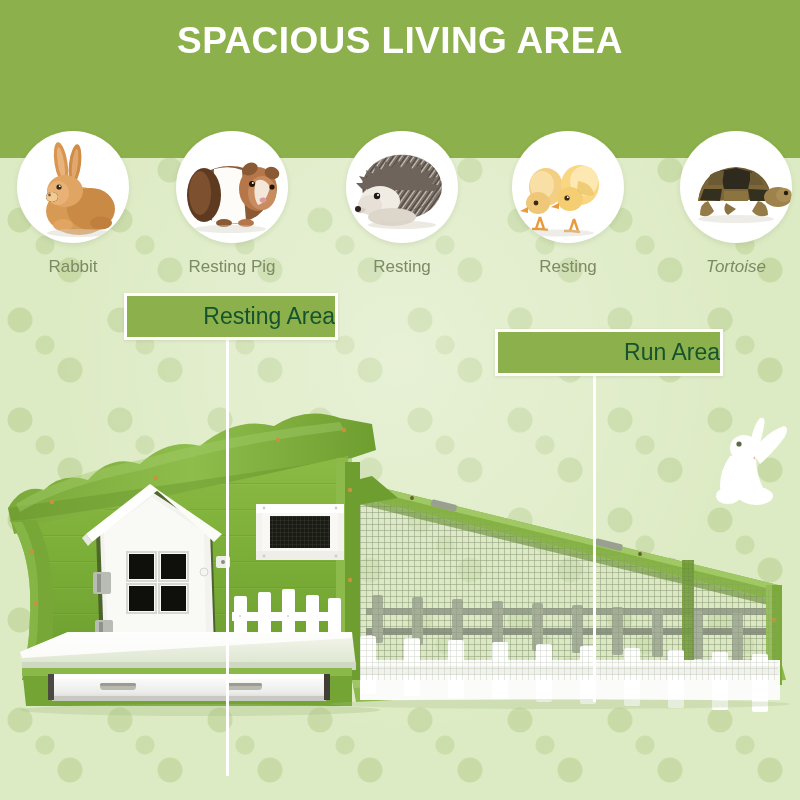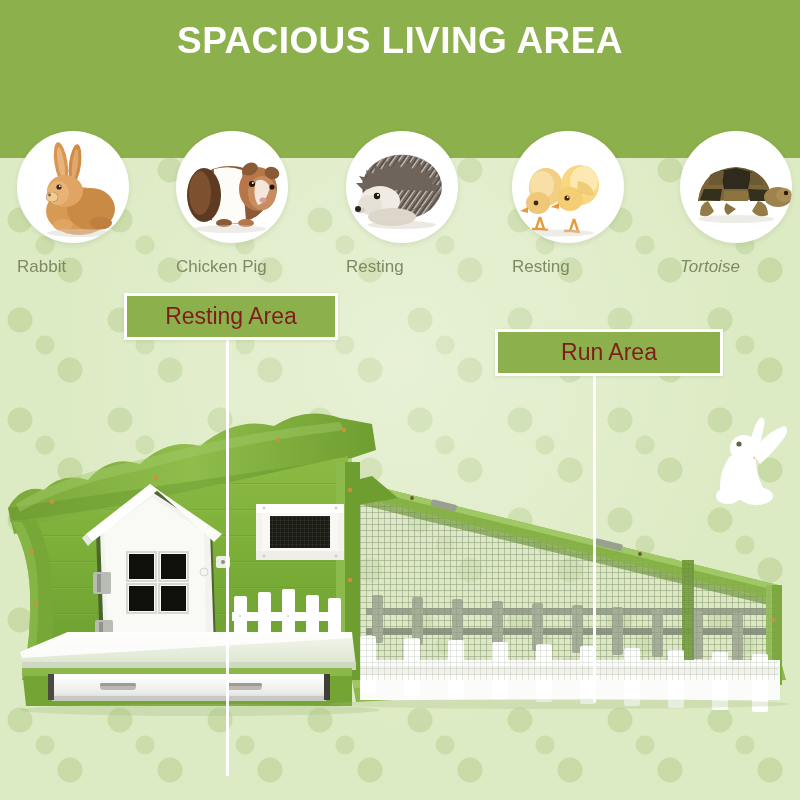--- a/index.html
+++ b/index.html
@@ -53,44 +53,44 @@
   }
   .subtitle {
     position: absolute; left: 0; top: 70px; width: 800px;
     text-align: center;
     color: #ffffff;
     font-size: 24px; font-weight: normal;
   }
 
   
   .pets { position: absolute; left: 0; top: 0; width: 800px; height: 280px; z-index: 6; }
-  .pet { position: absolute; width: 112px; text-align: left; }
+  .pet { position: absolute; width: 112px; text-align: center; }
   .pet .bubble {
     position: relative;
     width: 112px; height: 112px; border-radius: 50%;
     background: #ffffff;
     box-shadow: 0 2px 5px rgba(80,100,50,0.13);
     overflow: hidden;
   }
   .pet .label {
     margin-top: 14px;
     font-size: 17px;
     color: #7d8a63;
     white-space: nowrap;
   }
   .pet-art { position:absolute; left:0; top:0; width:112px; height:112px; }
 
   
   .callout {
     position: absolute;
     background: #8cb04b;
     border: 3px solid #ffffff;
-    color: #7f1d1d;
+    color: #14532d;
     font-size: 23px;
-    display: flex; align-items: center; justify-content: center;
+    display: flex; align-items: center; justify-content: flex-end;
     z-index: 7;
     box-shadow: 0 1px 3px rgba(70,90,40,.12);
   }
   .leader {
     position: absolute;
     width: 3px;
     background: #ffffff;
     z-index: 5;
   }
 
@@ -174,21 +174,21 @@
             <circle cx="92" cy="50" r="2.6" fill="#241408"></circle>
 
             <ellipse cx="83" cy="63" rx="3.4" ry="2.6" fill="#d99a9a"></ellipse>
 
             <ellipse cx="44" cy="86" rx="8" ry="4" fill="#8a5a34"></ellipse>
             <ellipse cx="66" cy="86" rx="8" ry="4" fill="#b5774a"></ellipse>
             <ellipse cx="50" cy="92" rx="36" ry="4" fill="#d9d4c8" opacity=".45"></ellipse>
           </g>
         </svg>
       </div>
-      <div class="label">Chicken Pig</div>
+      <div class="label">Resting Pig</div>
     </div>
 
     <div class="pet" style="left:346px; top:131px;">
       <div class="bubble">
         <svg class="pet-art" viewBox="0 0 112 112">
           <defs>
             <pattern id="spines" width="5" height="5" patternUnits="userSpaceOnUse" patternTransform="rotate(35)">
               <rect width="5" height="5" fill="#7c7169"></rect>
               <path d="M0 0 L0 5" stroke="#3e3833" stroke-width="1.6"></path>
               <path d="M2.5 0 L2.5 5" stroke="#cfc7bd" stroke-width="1"></path>

